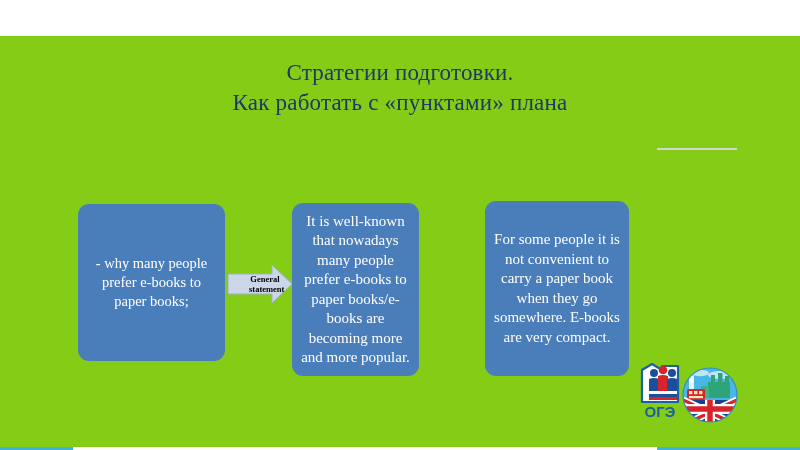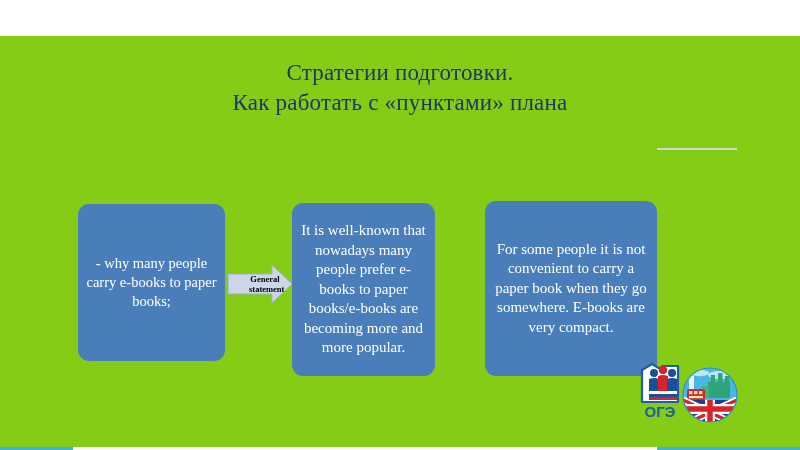--- a/index.html
+++ b/index.html
@@ -69,29 +69,29 @@
     left: 78px;
     top: 168px;
     width: 147px;
     height: 157px;
     font-size: 14.5px;
     line-height: 19px;
   }
   #box2 {
     left: 292px;
     top: 167px;
-    width: 143px;
+    width: 127px;
     height: 173px;
     font-size: 15px;
     line-height: 19.5px;
   }
   #box3 {
     left: 485px;
     top: 165px;
-    width: 172px;
+    width: 144px;
     height: 175px;
     font-size: 15px;
     line-height: 19.5px;
   }
 
   
   .connector {
     position: absolute;
     display: block;
   }
@@ -174,21 +174,21 @@
 <body>
 
 <div class="slide">
 
   <div class="title">Стратегии подготовки.
 Как работать с «пунктами» плана</div>
 
   <div class="top-rule"></div>
 
   <div class="flow-box" id="box1">
-    <span>- why many people carry e-books to paper books;</span>
+    <span>- why many people prefer e-books to paper books;</span>
   </div>
 
   <div class="connector" id="conn1">
     <svg width="64" height="42" viewBox="0 0 64 42">
       <polygon points="0,11 44,11 44,2 64,21 44,40 44,31 0,31" fill="#cbd6e8" stroke="#9fb0cc" stroke-width="1"></polygon>
     </svg>
     <div class="arrow-label">
       <b>General
 statement</b>
     </div>

